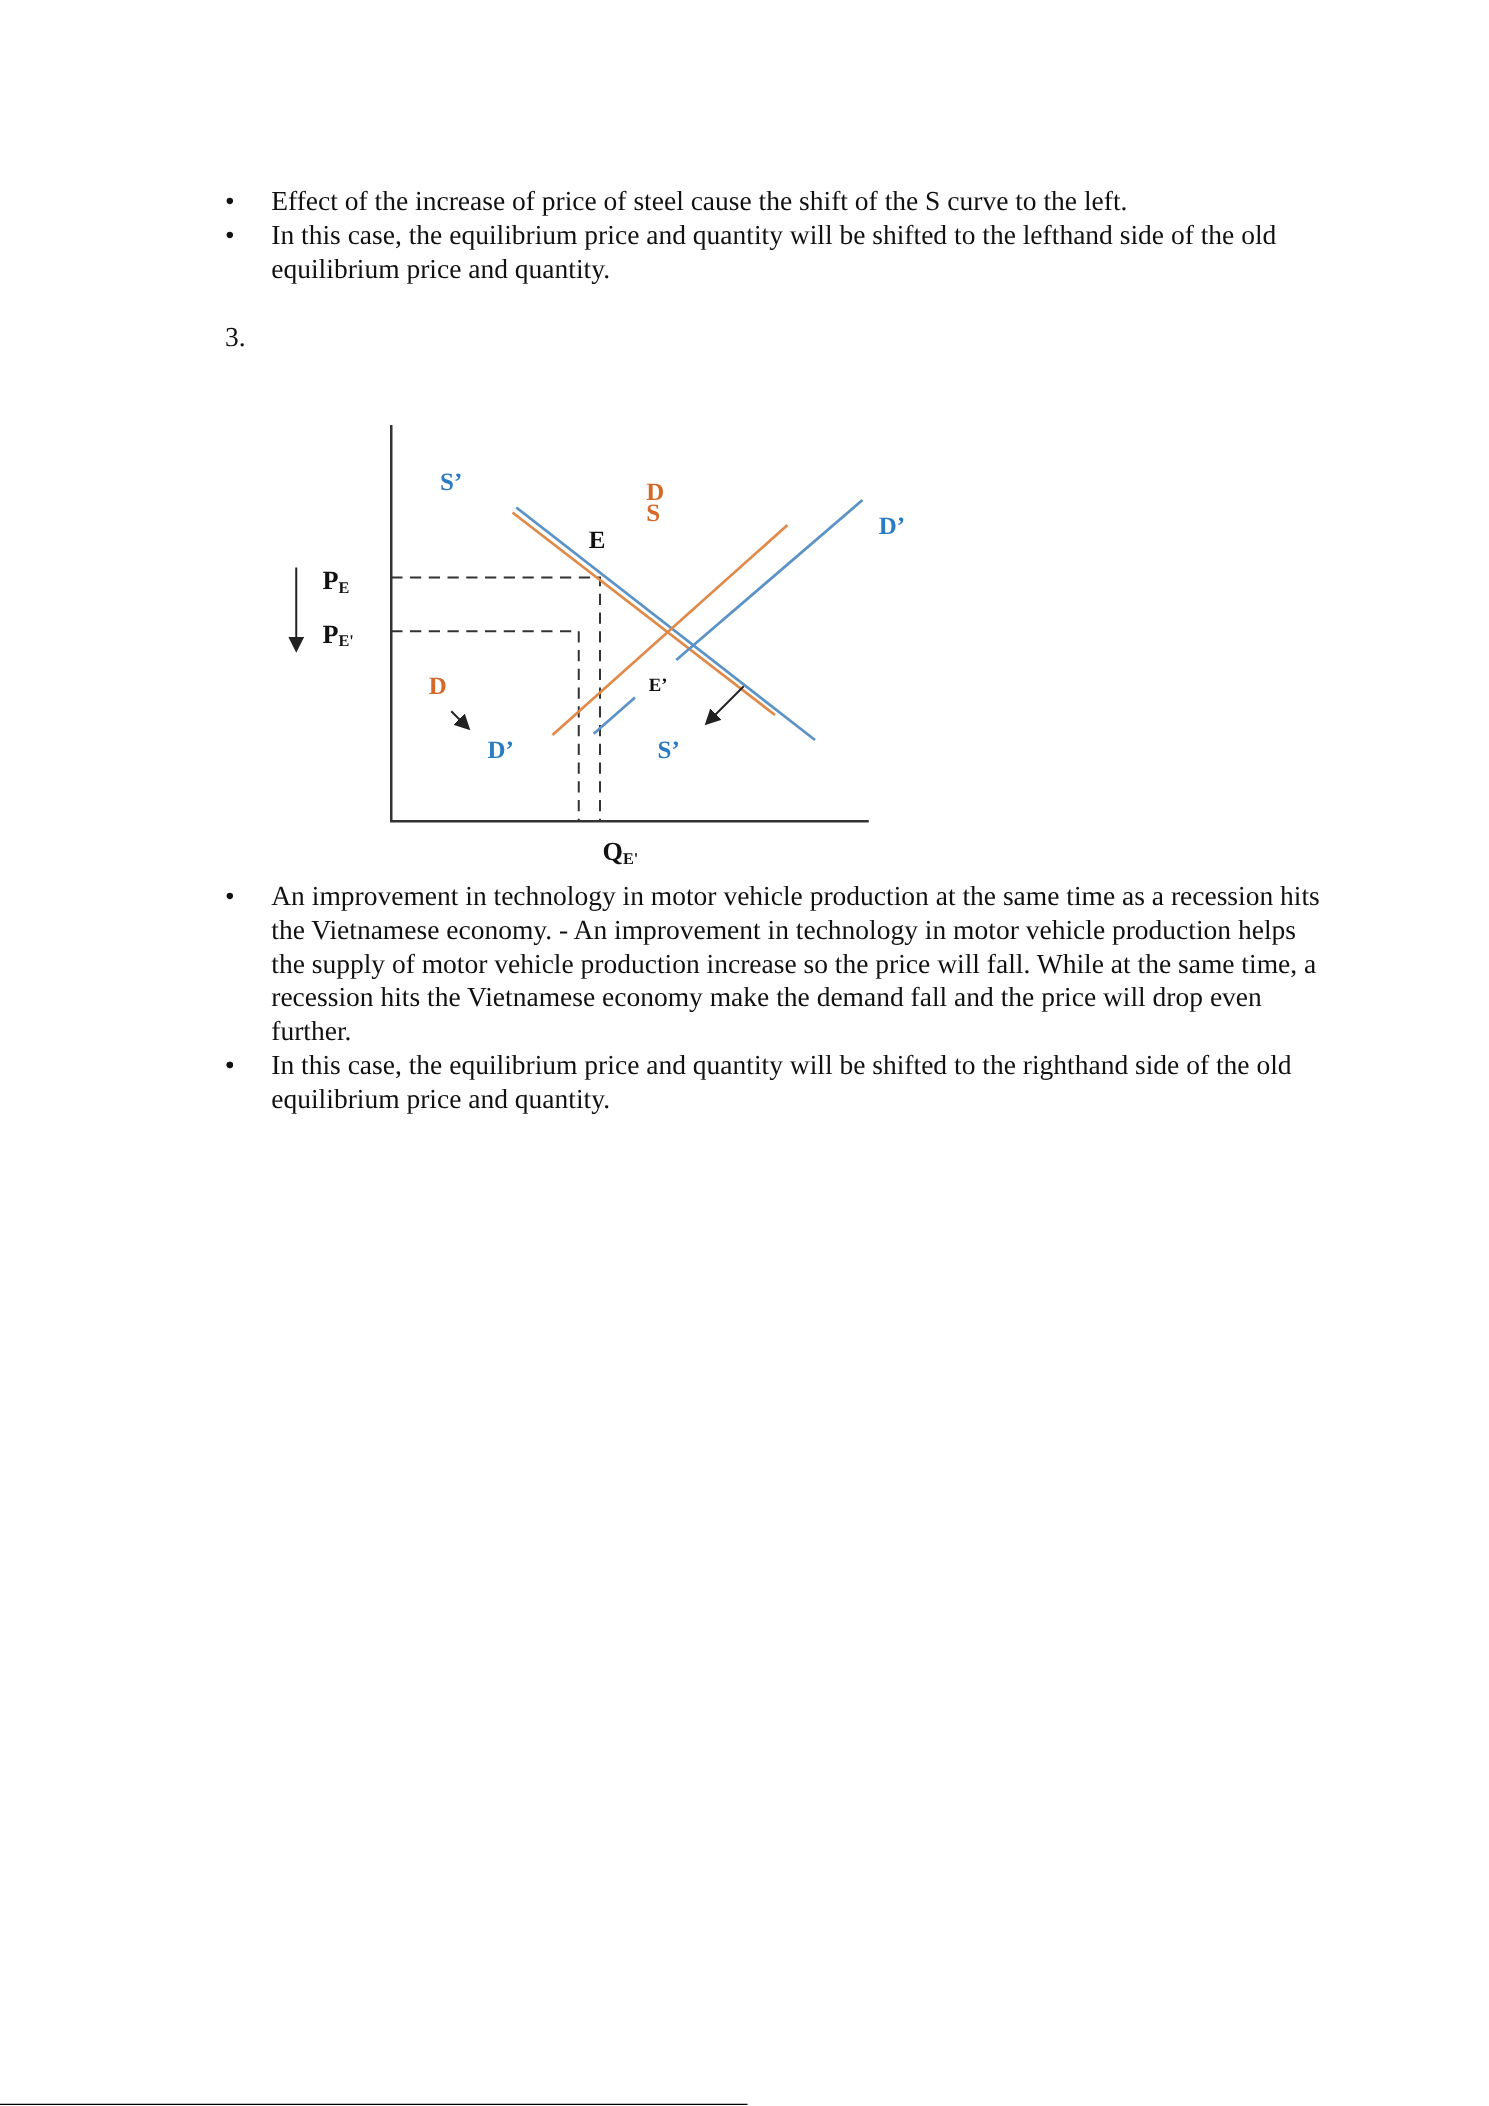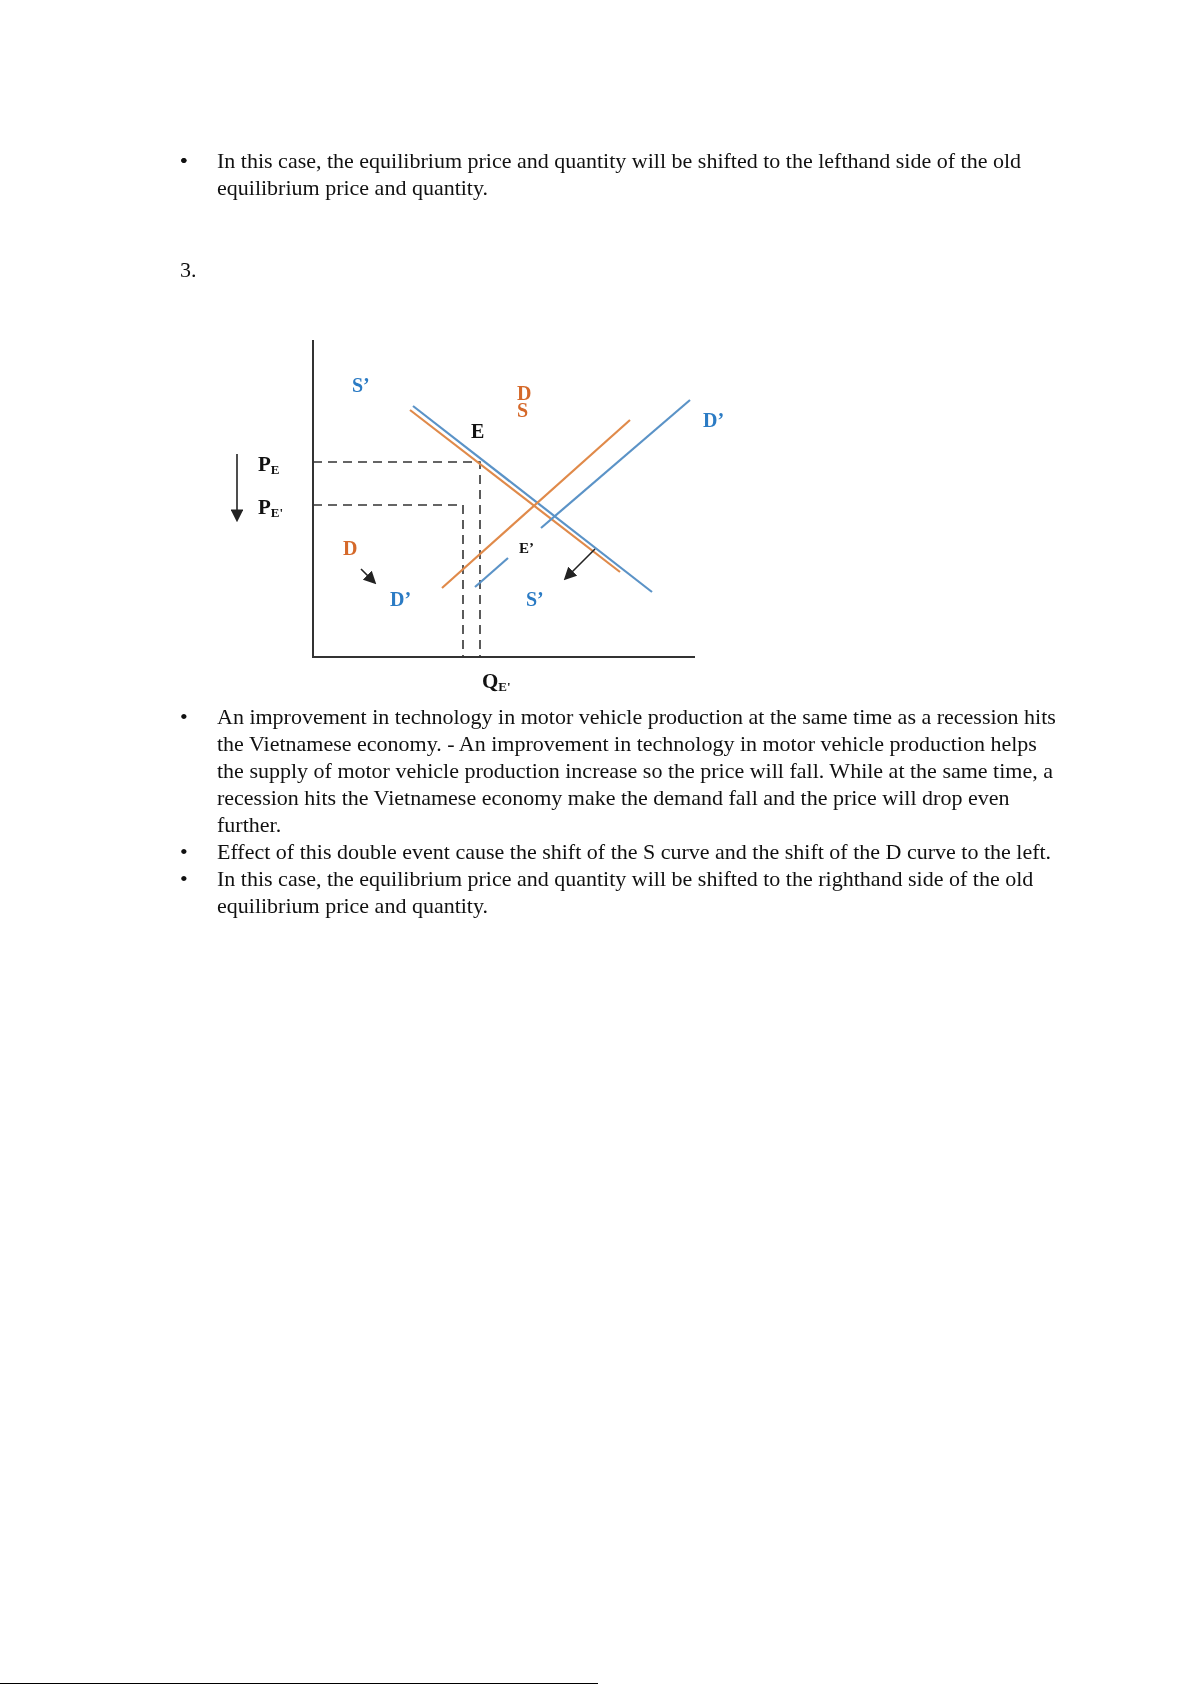--- a/index.html
+++ b/index.html
@@ -12,20 +12,21 @@
   #diagram { position: absolute; left: 0; top: 0; }
   .footer-rule { position: absolute; left: 0; top: 1683px; width: 598px; height: 1px; background: #000; }
   svg text { font-family: "Liberation Serif", "DejaVu Serif", serif; font-weight: bold; }
 </style>
 </head>
 <body>
 
 <div class="para" style="top:147px;">
   <div class="bullet-row">
     <span class="bullet">•</span>
+    <span>Effect of the increase of price of steel cause the shift of the S curve to the left.</span>
   </div>
   <div class="bullet-row">
     <span class="bullet">•</span>
     <span>In this case, the equilibrium price and quantity will be shifted to the lefthand side of the old equilibrium price and quantity.</span>
   </div>
 </div>
 
 <div class="num">3.</div>
 
 <svg id="diagram" width="1191" height="720">
@@ -69,21 +70,20 @@
   <text x="482" y="688" font-size="21" fill="#111"><tspan>Q</tspan><tspan font-size="13" dy="3">E'</tspan></text>
 </svg>
 
 <div class="para" style="top:703px;">
   <div class="bullet-row">
     <span class="bullet">•</span>
     <span>An improvement in technology in motor vehicle production at the same time as a recession hits the Vietnamese economy. - An improvement in technology in motor vehicle production helps the supply of motor vehicle production increase so the price will fall. While at the same time, a recession hits the Vietnamese economy make the demand fall and the price will drop even further.</span>
   </div>
   <div class="bullet-row">
     <span class="bullet">•</span>
-    <span>Effect of this double event cause the shift of the S curve and the shift of the D curve to the left.</span>
   </div>
   <div class="bullet-row">
     <span class="bullet">•</span>
     <span>In this case, the equilibrium price and quantity will be shifted to the righthand side of the old equilibrium price and quantity.</span>
   </div>
 </div>
 
 <div class="footer-rule"></div>
 
 </body></html>

